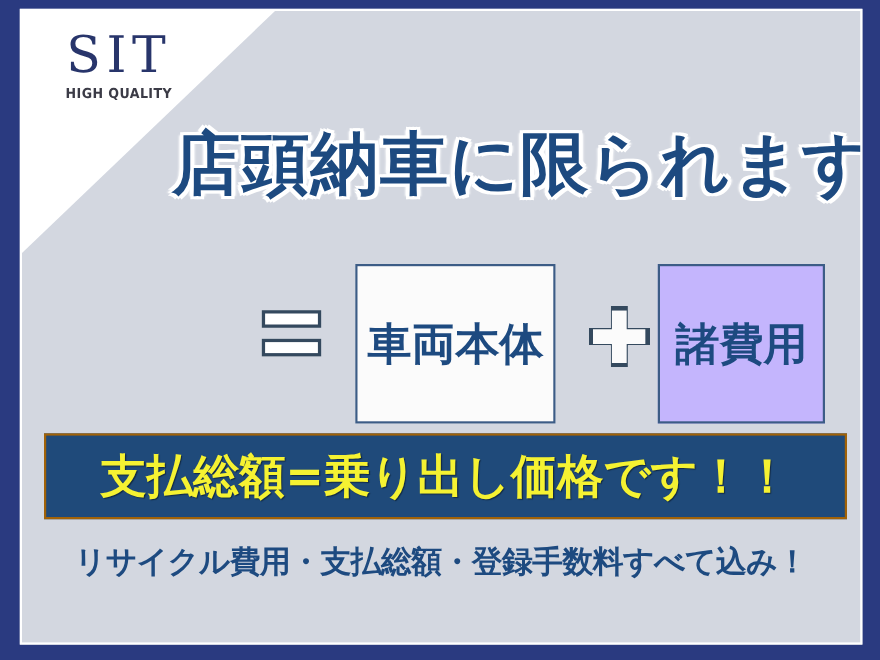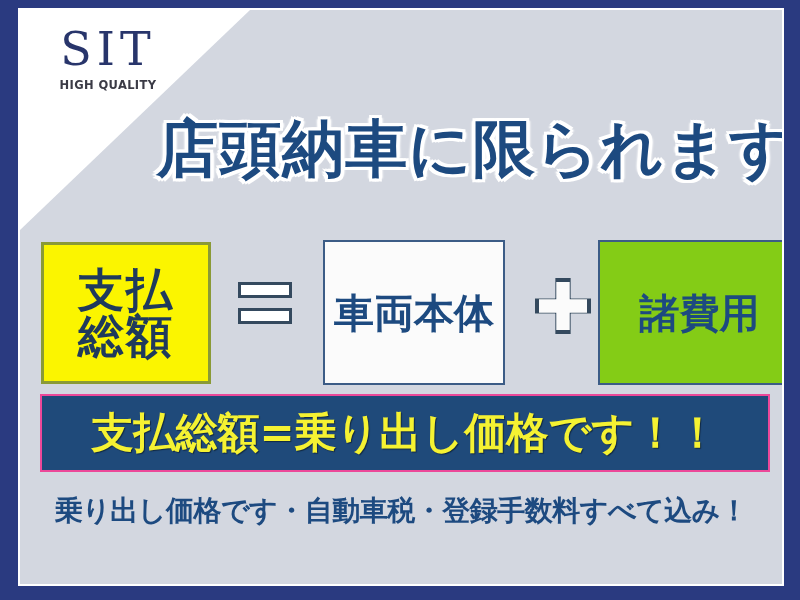--- a/index.html
+++ b/index.html
@@ -192,37 +192,37 @@
     clip-path: polygon(
       36% 0%, 64% 0%, 64% 36%, 100% 36%,
       100% 64%, 64% 64%, 64% 100%, 36% 100%,
       36% 64%, 0% 64%, 0% 36%, 36% 36%);
   }
 
   
   .box-fees {
     left: 578px;
     top: 2px;
-    width: 203px;
+    width: 152px;
     height: 145px;
-    background: #84cc16;
+    background: #c4b5fd;
     border: 2px solid #3c5c86;
     color: #1d4a80;
     font-size: 40px;
   }
 
   
   .navy-banner {
     position: absolute;
     left: 20px;
     top: 384px;
     width: 730px;
     height: 78px;
     background: #1f4a7a;
-    border: 2px solid #ec4899;
+    border: 2px solid #a16207;
     box-sizing: border-box;
     display: flex;
     align-items: center;
     justify-content: center;
     color: #f5f232;
     font-size: 42px;
     font-weight: 700;
     letter-spacing: 0px;
     white-space: nowrap;
     text-shadow: 1px 1px 1px rgba(0,0,0,0.45);
@@ -264,26 +264,20 @@
 
     <div class="logo-block">
       <div class="logo-mark">SIT</div>
       <div class="logo-sub">HIGH QUALITY</div>
     </div>
 
     <div class="headline">店頭納車に限られます</div>
 
     <div class="equation-row">
 
-      <div class="eq-box box-total">
-        <div>
-          <span class="txt">支払</span>
-          <span class="txt">総額</span>
-        </div>
-      </div>
 
       <div class="sign-equals">
         <div class="bar b1"></div>
         <div class="bar b2"></div>
       </div>
 
       <div class="eq-box box-body">
         <span class="ln">車両本体</span>
       </div>
 
@@ -293,16 +287,16 @@
       </div>
 
       <div class="eq-box box-fees">
         <span>諸費用</span>
       </div>
 
     </div>
 
     <div class="navy-banner">支払総額=乗り出し価格です！！</div>
 
-    <div class="footer-line-1">乗り出し価格です・自動車税・登録手数料すべて込み！</div>
+    <div class="footer-line-1">リサイクル費用・支払総額・登録手数料すべて込み！</div>
 
   </div>
 </div>
 
 </body></html>

